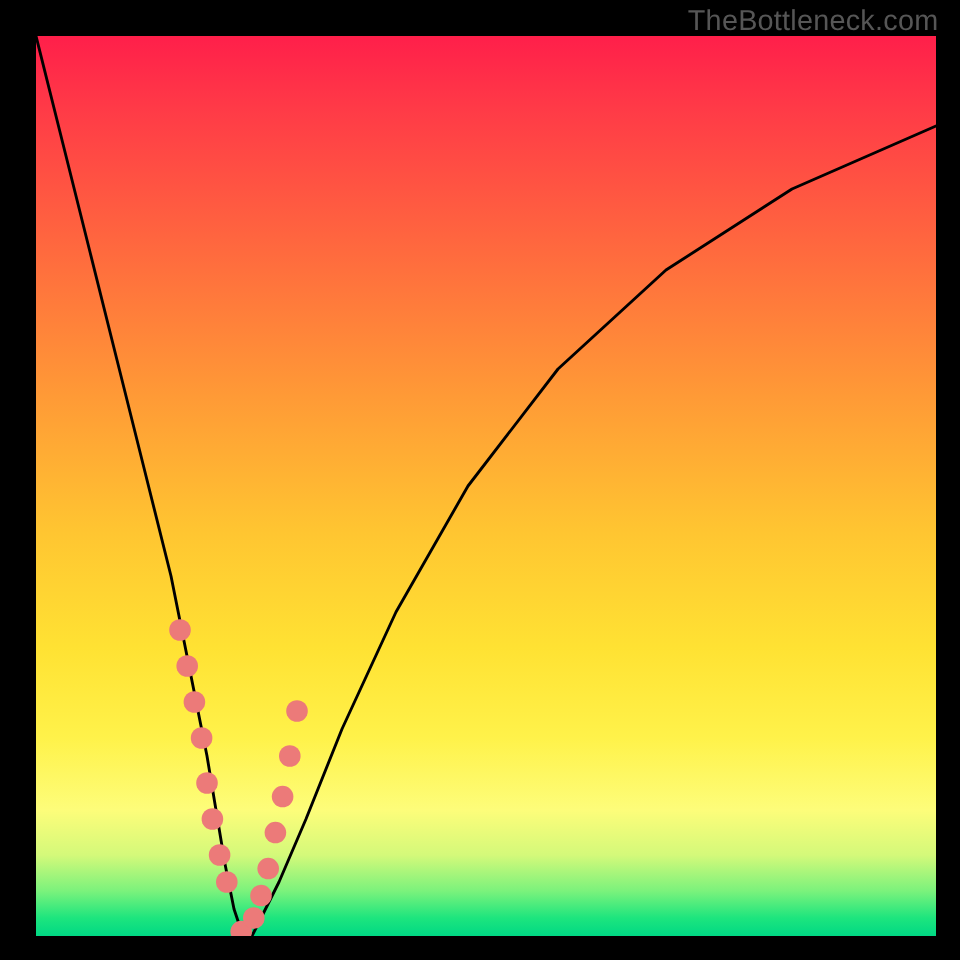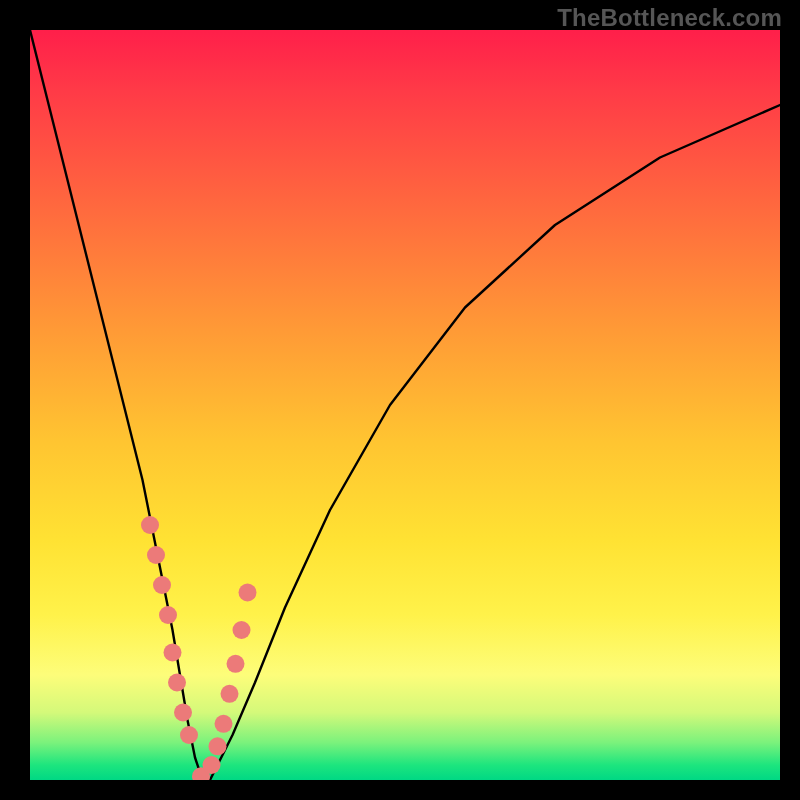--- a/index.html
+++ b/index.html
@@ -42,21 +42,21 @@
       #00d884 100%
     );
   }
   .watermark {
     position: absolute;
     top: 4px;
     right: 18px;
     color: #565656;
     font-size: 24px;
     letter-spacing: 0.2px;
-    font-weight: 700;
+    font-weight: 400;
   }
   svg.curve {
     position: absolute;
     left: 0;
     top: 0;
     width: 750px;
     height: 750px;
   }
 </style>
 </head>

